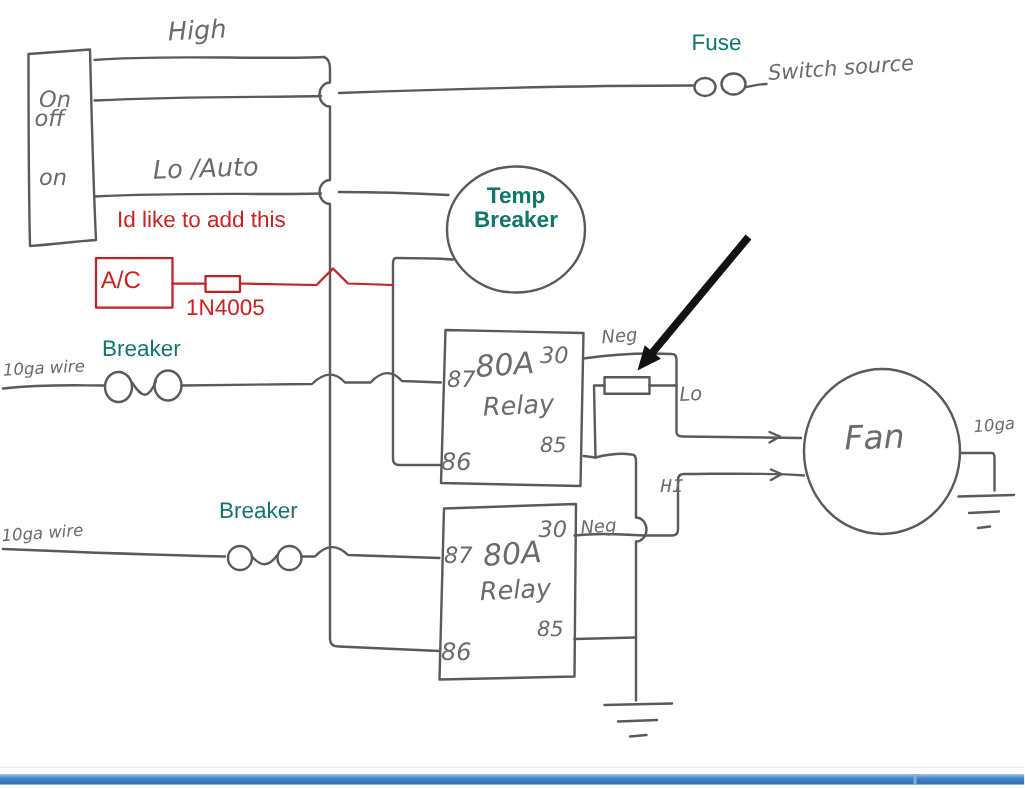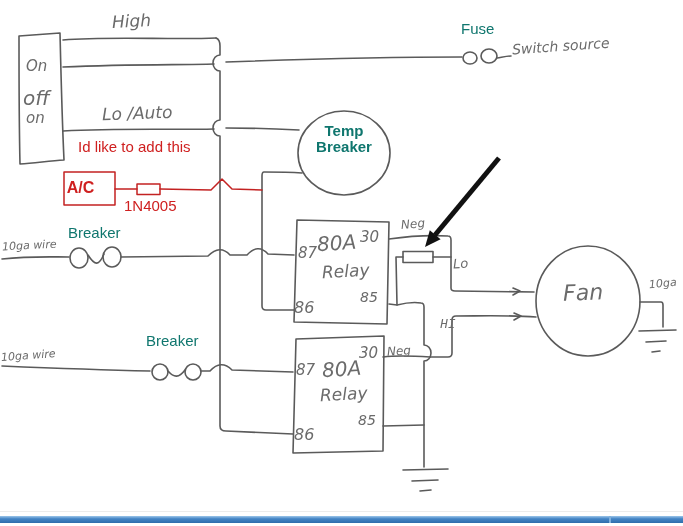--- a/index.html
+++ b/index.html
@@ -92,29 +92,29 @@
 
   <div class="lbl typed" style="left:461px;top:21px;">Fuse</div>
   <div class="lbl typed" style="left:68px;top:225px;">Breaker</div>
   <div class="lbl typed" style="left:146px;top:333px;">Breaker</div>
   <div class="lbl typed center" style="left:304px;top:123px;width:80px;font-weight:bold;">
     <div>Temp</div>
     <div>Breaker</div>
   </div>
 
   <div class="lbl typed red" style="left:78px;top:139px;">Id like to add this</div>
-  <div class="lbl typed red" style="left:64px;top:180px;width:33px;text-align:center;font-size:16px;font-weight:bold;">A/C</div>
+  <div class="lbl typed red" style="left:64px;top:180px;width:33px;text-align:center;font-size:16px;">A/C</div>
   <div class="lbl typed red" style="left:124px;top:198px;">1N4005</div>
 
   <div class="lbl hw" style="left:112px;top:13px;font-size:17px;transform:rotate(-3deg);">High</div>
   <div class="lbl hw" style="left:102px;top:105px;font-size:17px;transform:rotate(-2deg);">Lo /Auto</div>
   <div class="lbl hw" style="left:512px;top:39px;font-size:14px;transform:rotate(-4deg);">Switch source</div>
 
   <div class="lbl hw" style="left:26px;top:59px;font-size:15px;">On</div>
-  <div class="lbl hw" style="left:23px;top:88px;font-size:20px;">off</div>
+  <div class="lbl hw" style="left:23px;top:72px;font-size:15px;">off</div>
   <div class="lbl hw" style="left:26px;top:111px;font-size:15px;">on</div>
 
   <div class="lbl hw" style="left:2px;top:240px;font-size:11px;transform:rotate(-3deg);">10ga wire</div>
   <div class="lbl hw" style="left:1px;top:350px;font-size:11px;transform:rotate(-4deg);">10ga wire</div>
 
   <div class="lbl hw" style="left:298px;top:246px;font-size:15px;">87</div>
   <div class="lbl hw" style="left:317px;top:233px;font-size:20px;transform:rotate(-4deg);">80A</div>
   <div class="lbl hw" style="left:322px;top:263px;font-size:17px;transform:rotate(-3deg);">Relay</div>
   <div class="lbl hw" style="left:360px;top:230px;font-size:15px;">30</div>
   <div class="lbl hw" style="left:360px;top:290px;font-size:14px;">85</div>

